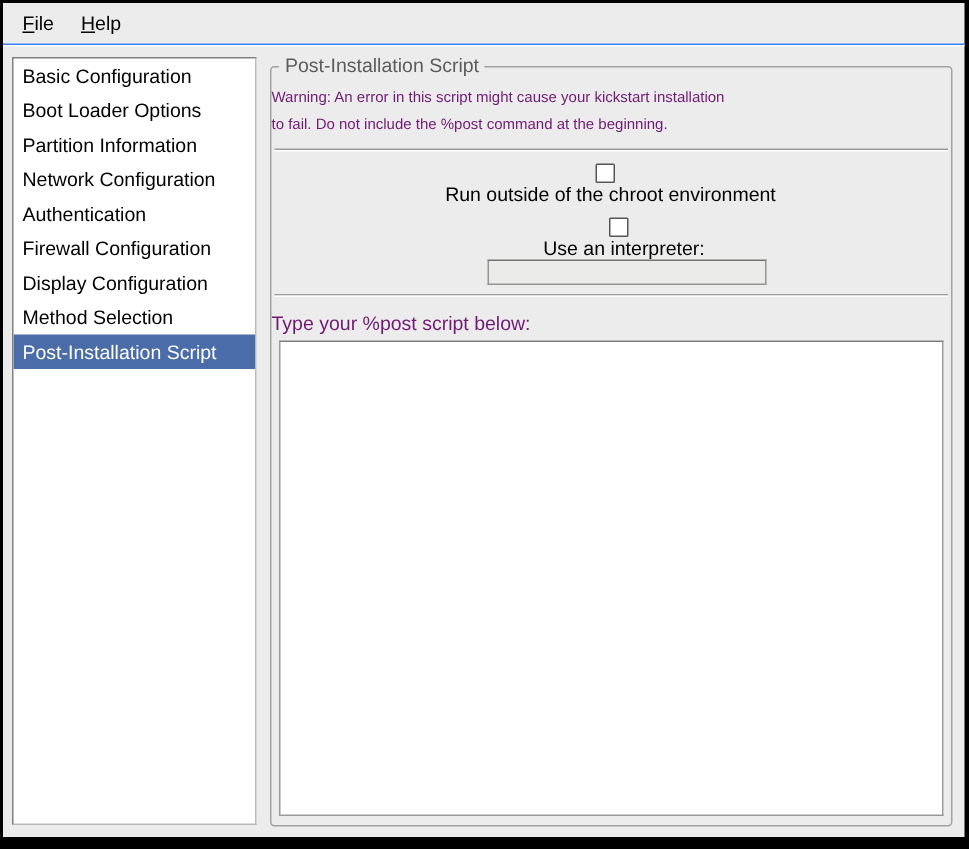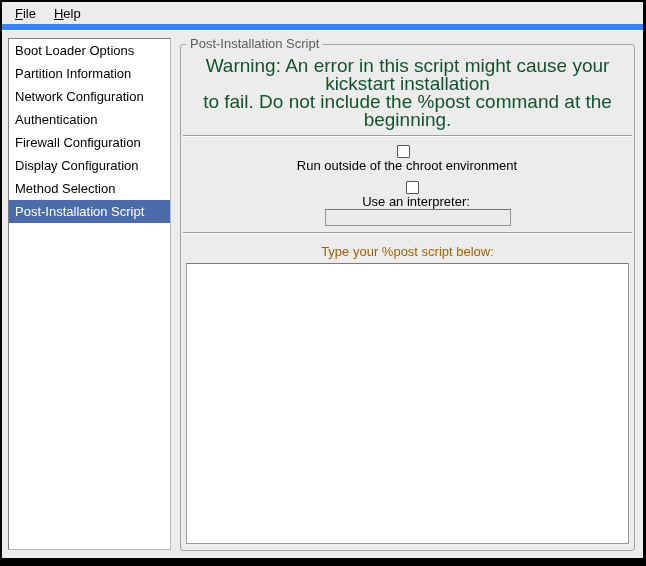--- a/index.html
+++ b/index.html
@@ -16,21 +16,21 @@
     position: absolute; left: 2px; top: 2px;
     width: 641px; height: 556px;
     background: var(--window_bg, #ececec);
   }
 
   
   .menubar {
     height: 28px;
     display: flex; align-items: center;
     padding-left: 4px;
-    border-bottom: 6px solid #3b82f6;
+    border-bottom: 1px solid #3b82f6;
     box-shadow: 0 1px 0 #ffffff;
   }
   .menu-item {
     padding: 4px 9px;
     font-size: 13px; color: #000;
     cursor: default;
   }
   .menu-item span { display: inline-block; }
   .menu-item span::first-letter { text-decoration: underline; }
 
@@ -65,22 +65,22 @@
   }
   .frame-title {
     position: absolute; top: -9px; left: 5px;
     background: var(--window_bg, #ececec);
     padding: 0 4px;
     font-size: 13px; color: #5c5c5c;
     white-space: nowrap;
   }
   .warning {
     padding-top: 12px;
-    text-align: center;
-    font-size: 19px; line-height: 18px; color: #14532d;
+    text-align: left;
+    font-size: 10px; line-height: 18px; color: #701a75;
   }
   .hsep {
     height: 2px;
     margin: 6px 2px 0 2px;
     border-top: 1px solid #9c9c9c;
     border-bottom: 1px solid #ffffff;
   }
   .cb-row {
     display: flex; align-items: center;
     margin: 8px 6px 0 5px;
@@ -104,22 +104,21 @@
     height: 24px;
     background: #ebebe9;
     border: 1px solid #949494;
     border-top-color: #737373;
     font-size: 13px; color: #2e3436;
     padding: 0 4px;
     outline: none;
   }
   .script-label {
     margin-top: 10px;
-    text-align: center;
-    font-size: 13px; color: #a16207;
+    font-size: 13px; color: #701a75;
   }
   .script-area {
     flex: 1;
     margin: 4px 5px 6px 5px;
     background: #fff;
     border: 1px solid #9a9a9a;
     border-top-color: #7a7a7a;
     font-family: "Liberation Sans", "DejaVu Sans", sans-serif;
     font-size: 13px; color: #000;
     resize: none; outline: none;
@@ -135,20 +134,21 @@
     <div class="menubar">
       <div class="menu-item">
         <span>File</span>
       </div>
       <div class="menu-item">
         <span>Help</span>
       </div>
     </div>
 
     <div class="sidebar">
+      <div class="side-item">Basic Configuration</div>
       <div class="side-item">Boot Loader Options</div>
       <div class="side-item">Partition Information</div>
       <div class="side-item">Network Configuration</div>
       <div class="side-item">Authentication</div>
       <div class="side-item">Firewall Configuration</div>
       <div class="side-item">Display Configuration</div>
       <div class="side-item">Method Selection</div>
       <div class="side-item selected">Post-Installation Script</div>
     </div>
 

